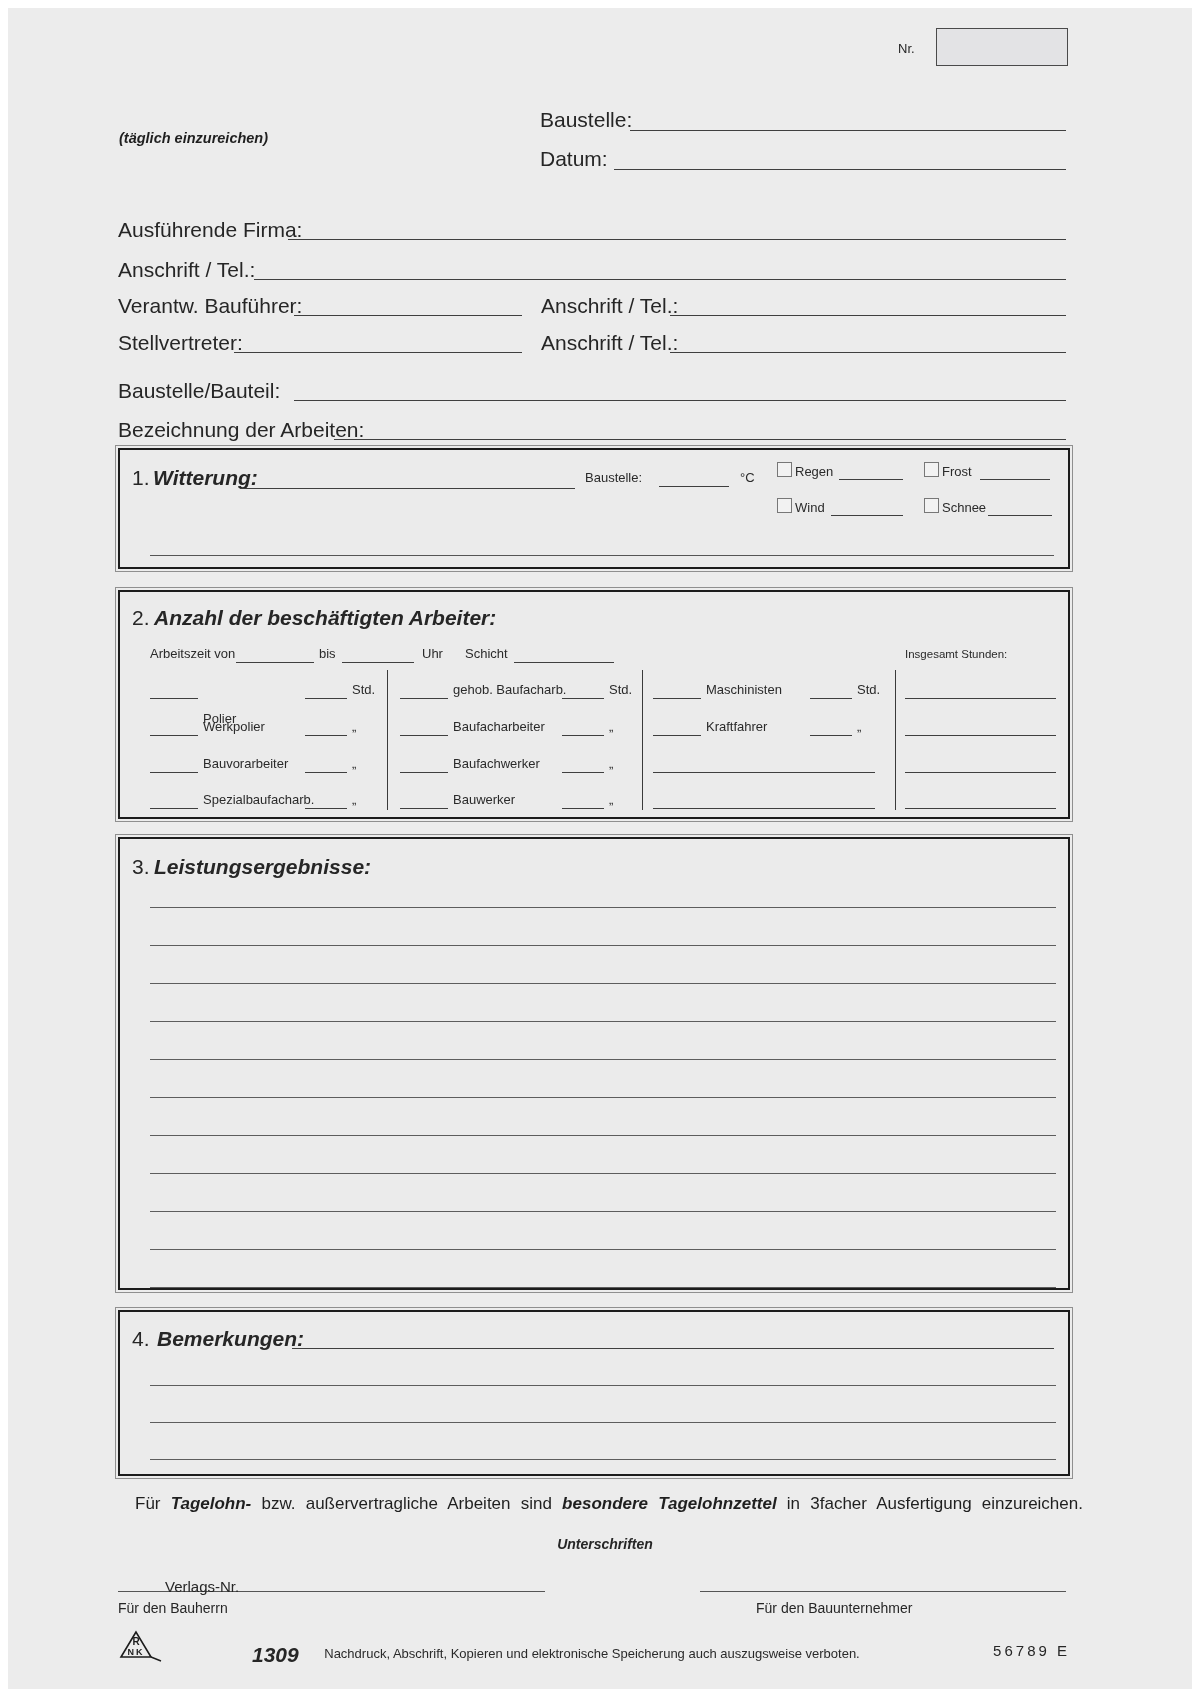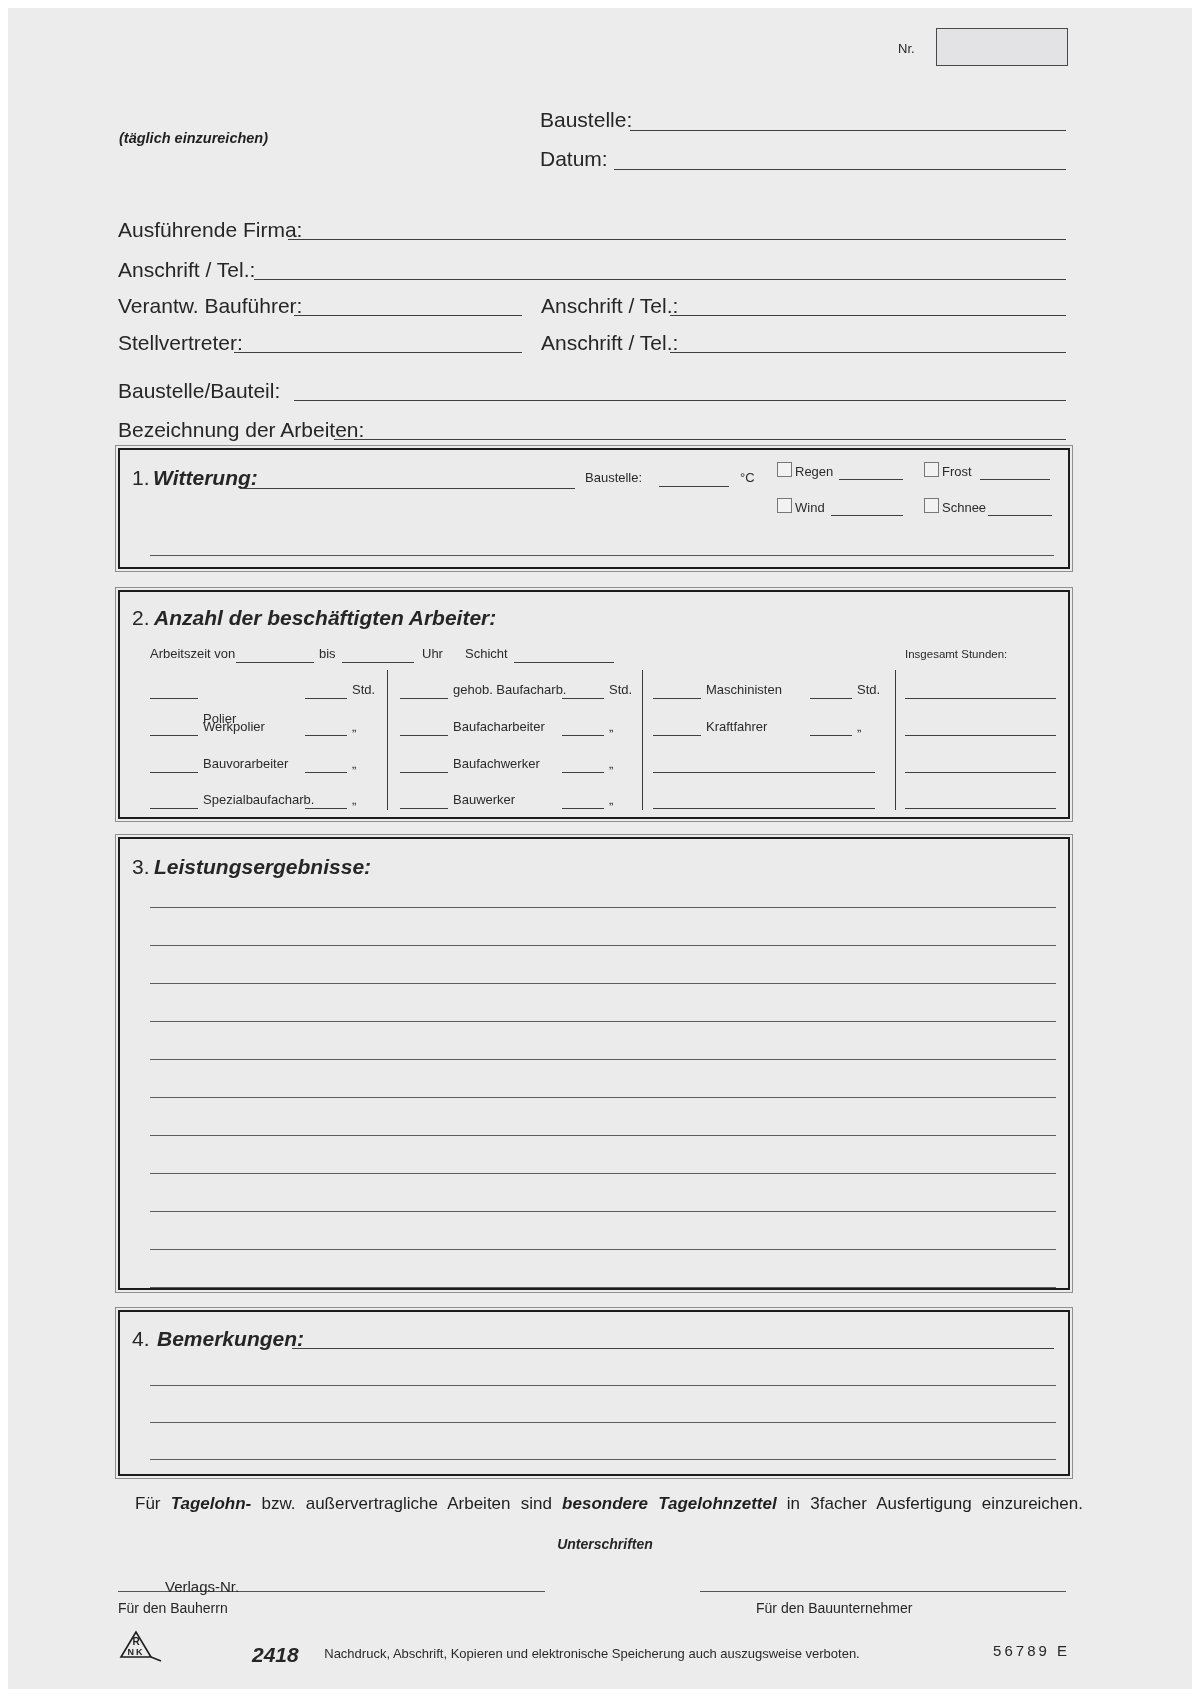--- a/index.html
+++ b/index.html
@@ -198,16 +198,16 @@
   <div class="ln" style="left:700px;top:1591px;width:366px;border-bottom-color:#555;"></div>
   <div class="l14" style="left:756px;top:1601px;">Für den Bauunternehmer</div>
 
   <svg style="position:absolute;left:114px;top:1630px;" width="48" height="32" viewBox="0 0 48 32">
     <polygon points="22,2 7,27 37,27" fill="none" stroke="#1c1c1c" stroke-width="1.6"></polygon>
     <line x1="37" y1="27" x2="47" y2="31" stroke="#1c1c1c" stroke-width="1.4"></line>
     <text x="22" y="15" text-anchor="middle" font-size="10" font-weight="bold" font-family="Liberation Sans, sans-serif" fill="#1c1c1c">R</text>
     <text x="22" y="25" text-anchor="middle" font-size="9" font-weight="bold" letter-spacing="2" font-family="Liberation Sans, sans-serif" fill="#1c1c1c">NK</text>
   </svg>
   <div class="l15" style="left:165px;top:1579px;text-align:center;">Verlags-Nr.</div>
-  <div class="l17 bi" style="left:252px;top:1643px;">2418</div>
+  <div class="l17 bi" style="left:252px;top:1643px;">1309</div>
   <div class="l13 center" style="left:118px;top:1647px;width:948px;">Nachdruck, Abschrift, Kopieren und elektronische Speicherung auch auszugsweise verboten.</div>
   <div class="l15 code" style="left:940px;top:1643px;width:130px;text-align:right;">56789 E</div>
 </div>
 
 </body></html>

